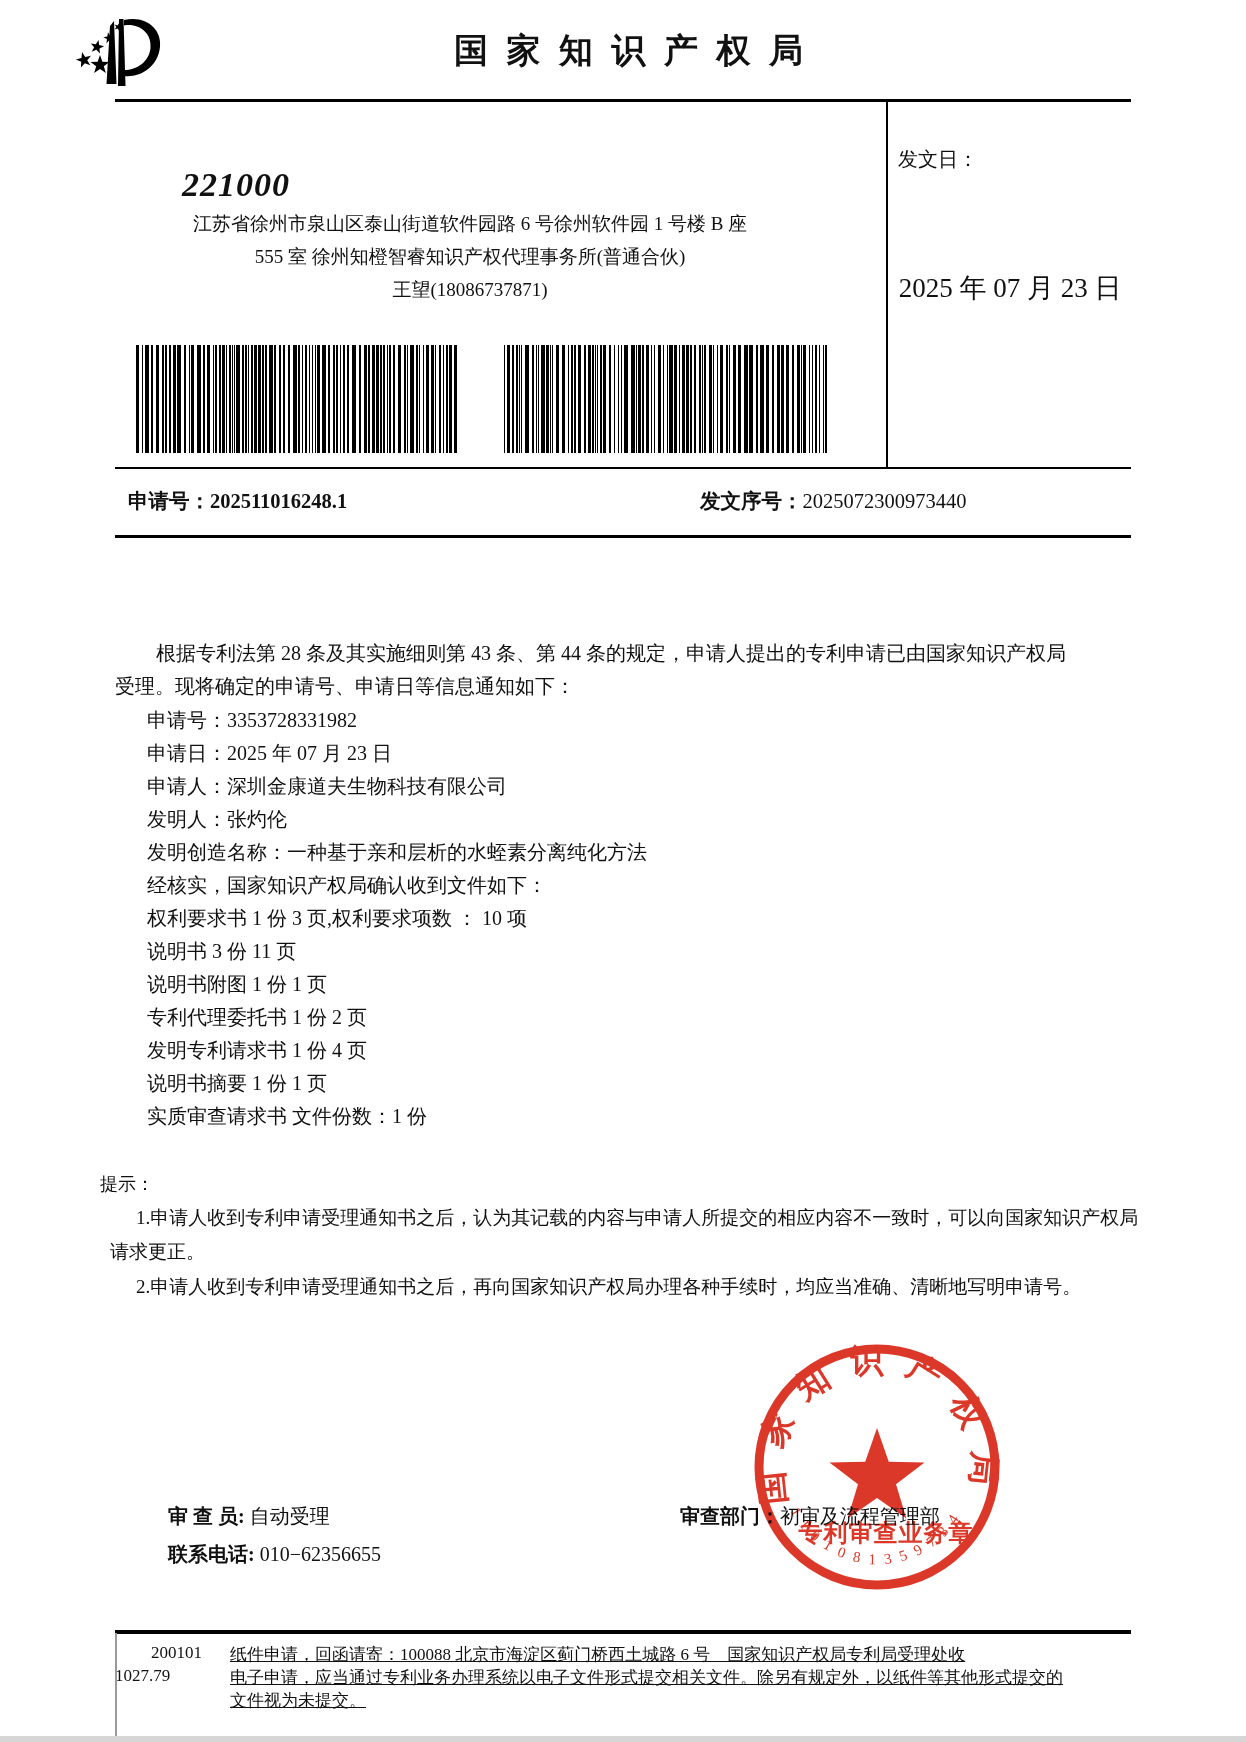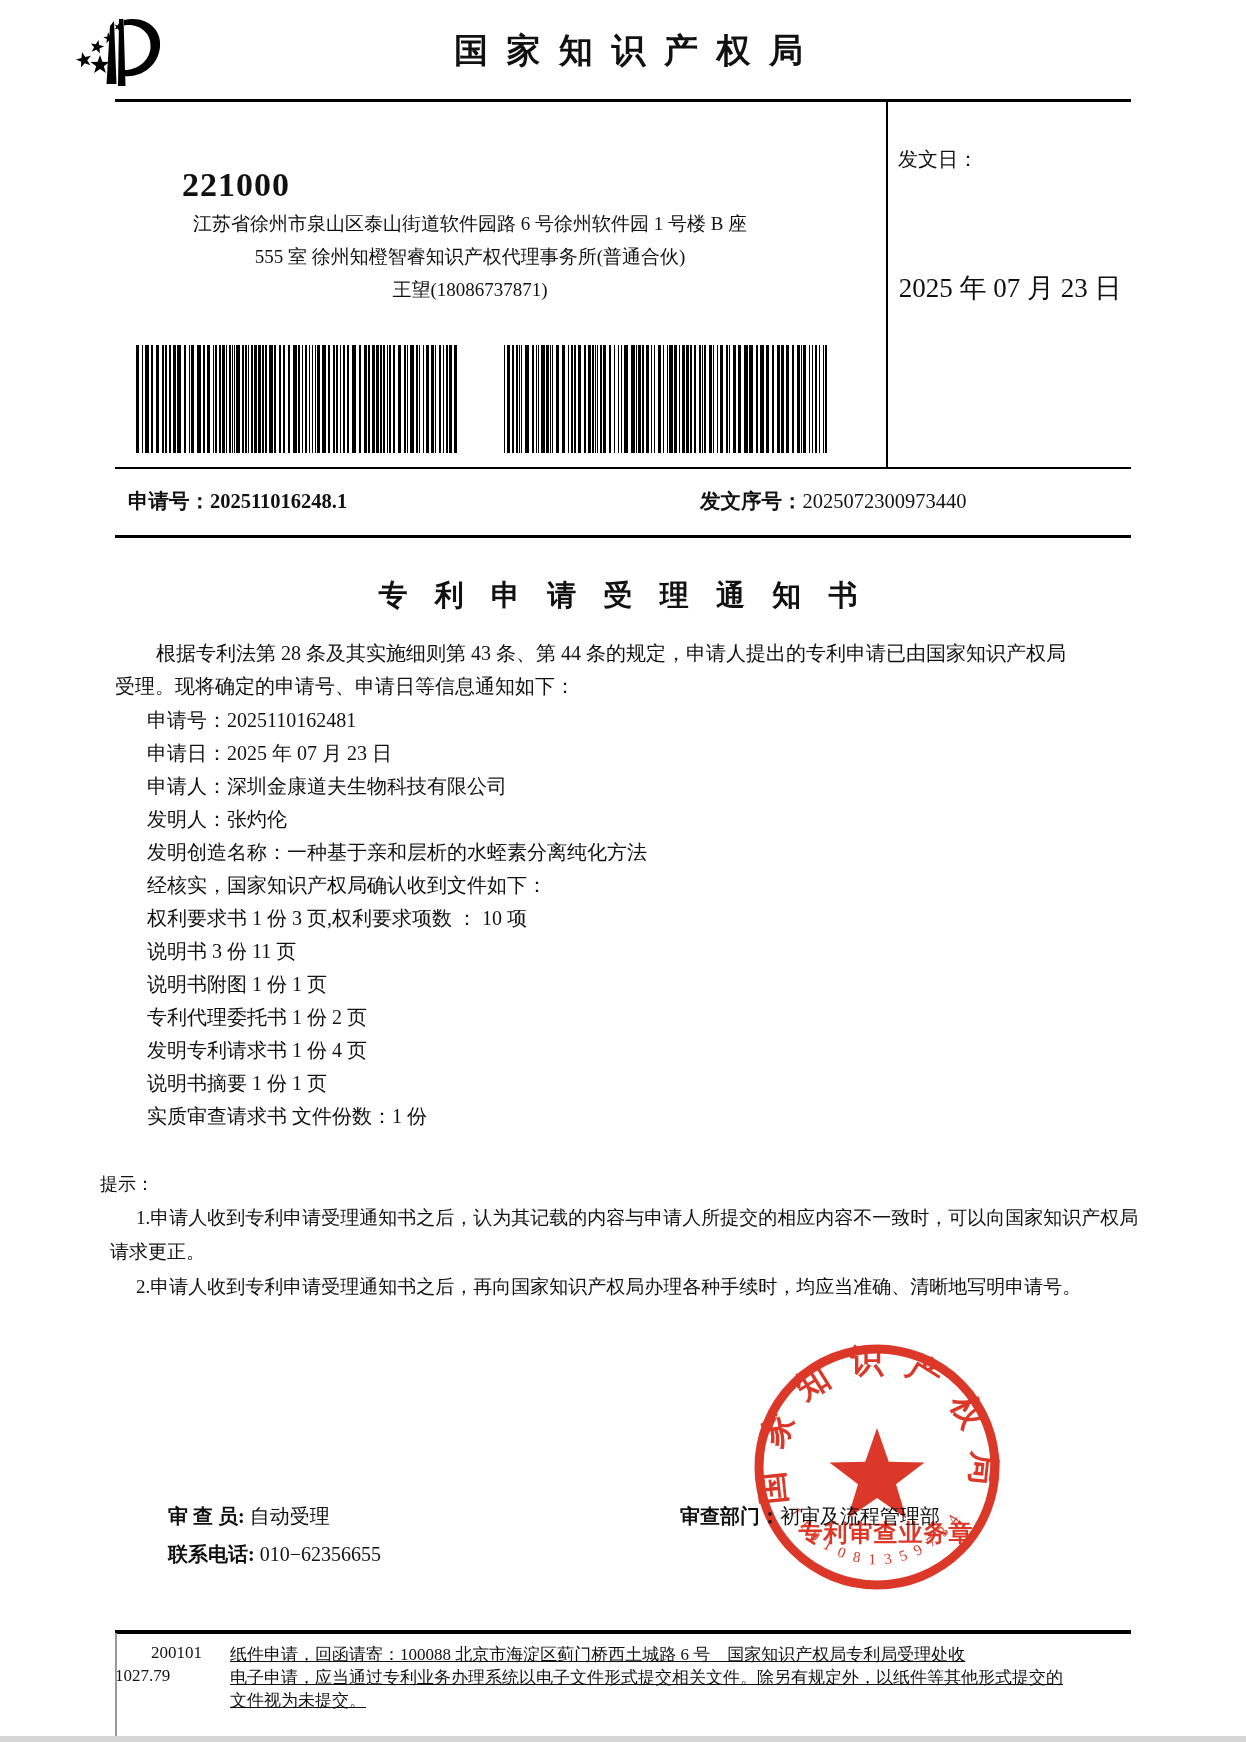--- a/index.html
+++ b/index.html
@@ -2,21 +2,21 @@
 <html><head>
 <meta charset="utf-8">
 <style>
   html,body{margin:0;padding:0;background:#e8e8e8;}
   .page{position:relative;width:1246px;height:1742px;background:#ffffff;overflow:hidden;
         font-family:"Liberation Serif","DejaVu Serif",serif;color:#111;}
   .abs{position:absolute;white-space:nowrap;}
   .rule{position:absolute;background:#000;}
   .hdr-title{left:0;right:0;top:28px;text-align:center;font-size:34px;font-weight:700;
              letter-spacing:5px;padding-left:16px;}
-  .postal{left:182px;top:166px;font-size:34px;font-weight:700;letter-spacing:1px;}
+  .postal{left:182px;top:166px;font-size:34px;font-weight:700;letter-spacing:1px;font-style:italic;}
   .addr{position:absolute;left:120px;top:207px;width:700px;text-align:center;
         font-size:19px;line-height:33px;white-space:nowrap;}
   .dispatch-label{left:898px;top:146px;font-size:20px;}
   .dispatch-date{left:886px;top:270px;width:248px;text-align:center;font-size:27px;}
   .barcode{position:absolute;top:345px;height:108px;}
   .barcode i{position:absolute;top:0;bottom:0;background:#000;display:block;}
   .meta{top:487px;font-size:20.5px;}
   .b{font-weight:700;}
   .doc-title{left:0;right:0;top:576px;text-align:center;font-size:29px;font-weight:700;letter-spacing:10px;}
   .body-line{position:absolute;left:115px;width:1020px;font-size:20px;white-space:nowrap;}
@@ -229,27 +229,26 @@
       <i style="left:321px;width:2px"></i>
     </div>
 
   <div class="rule" style="left:115px;top:467px;width:1016px;height:2px;"></div>
 
   <div class="abs meta b" style="left:128px;"><span>申请号：</span><span>202511016248.1</span></div>
   <div class="abs meta" style="left:700px;"><span class="b">发文序号：</span><span>2025072300973440</span></div>
 
   <div class="rule" style="left:115px;top:535px;width:1016px;height:3px;"></div>
 
-  <div class="abs doc-title">专 利 申 请 受 理 通 知 书</div>
 
   <div class="body-line" style="top:640px;text-indent:41px;">根据专利法第 28 条及其实施细则第 43 条、第 44 条的规定，申请人提出的专利申请已由国家知识产权局</div>
   <div class="body-line" style="top:673px;">受理。现将确定的申请号、申请日等信息通知如下：</div>
 
   <div id="notice-items">
-    <div class="list-line" style="top: 707px;">申请号：2025110162481</div>
+    <div class="list-line" style="top: 707px;">申请号：3353728331982</div>
     <div class="list-line" style="top: 740px;">申请日：2025 年 07 月 23 日</div>
     <div class="list-line" style="top: 773px;">申请人：深圳金康道夫生物科技有限公司</div>
     <div class="list-line" style="top: 806px;">发明人：张灼伦</div>
     <div class="list-line" style="top: 839px;">发明创造名称：一种基于亲和层析的水蛭素分离纯化方法</div>
     <div class="list-line" style="top: 872px;">经核实，国家知识产权局确认收到文件如下：</div>
     <div class="list-line" style="top: 905px;">权利要求书 1 份 3 页,权利要求项数 ：  10 项</div>
     <div class="list-line" style="top: 938px;">说明书 3 份 11 页</div>
     <div class="list-line" style="top: 971px;">说明书附图 1 份 1 页</div>
     <div class="list-line" style="top: 1004px;">专利代理委托书 1 份 2 页</div>
     <div class="list-line" style="top: 1037px;">发明专利请求书 1 份 4 页</div>

